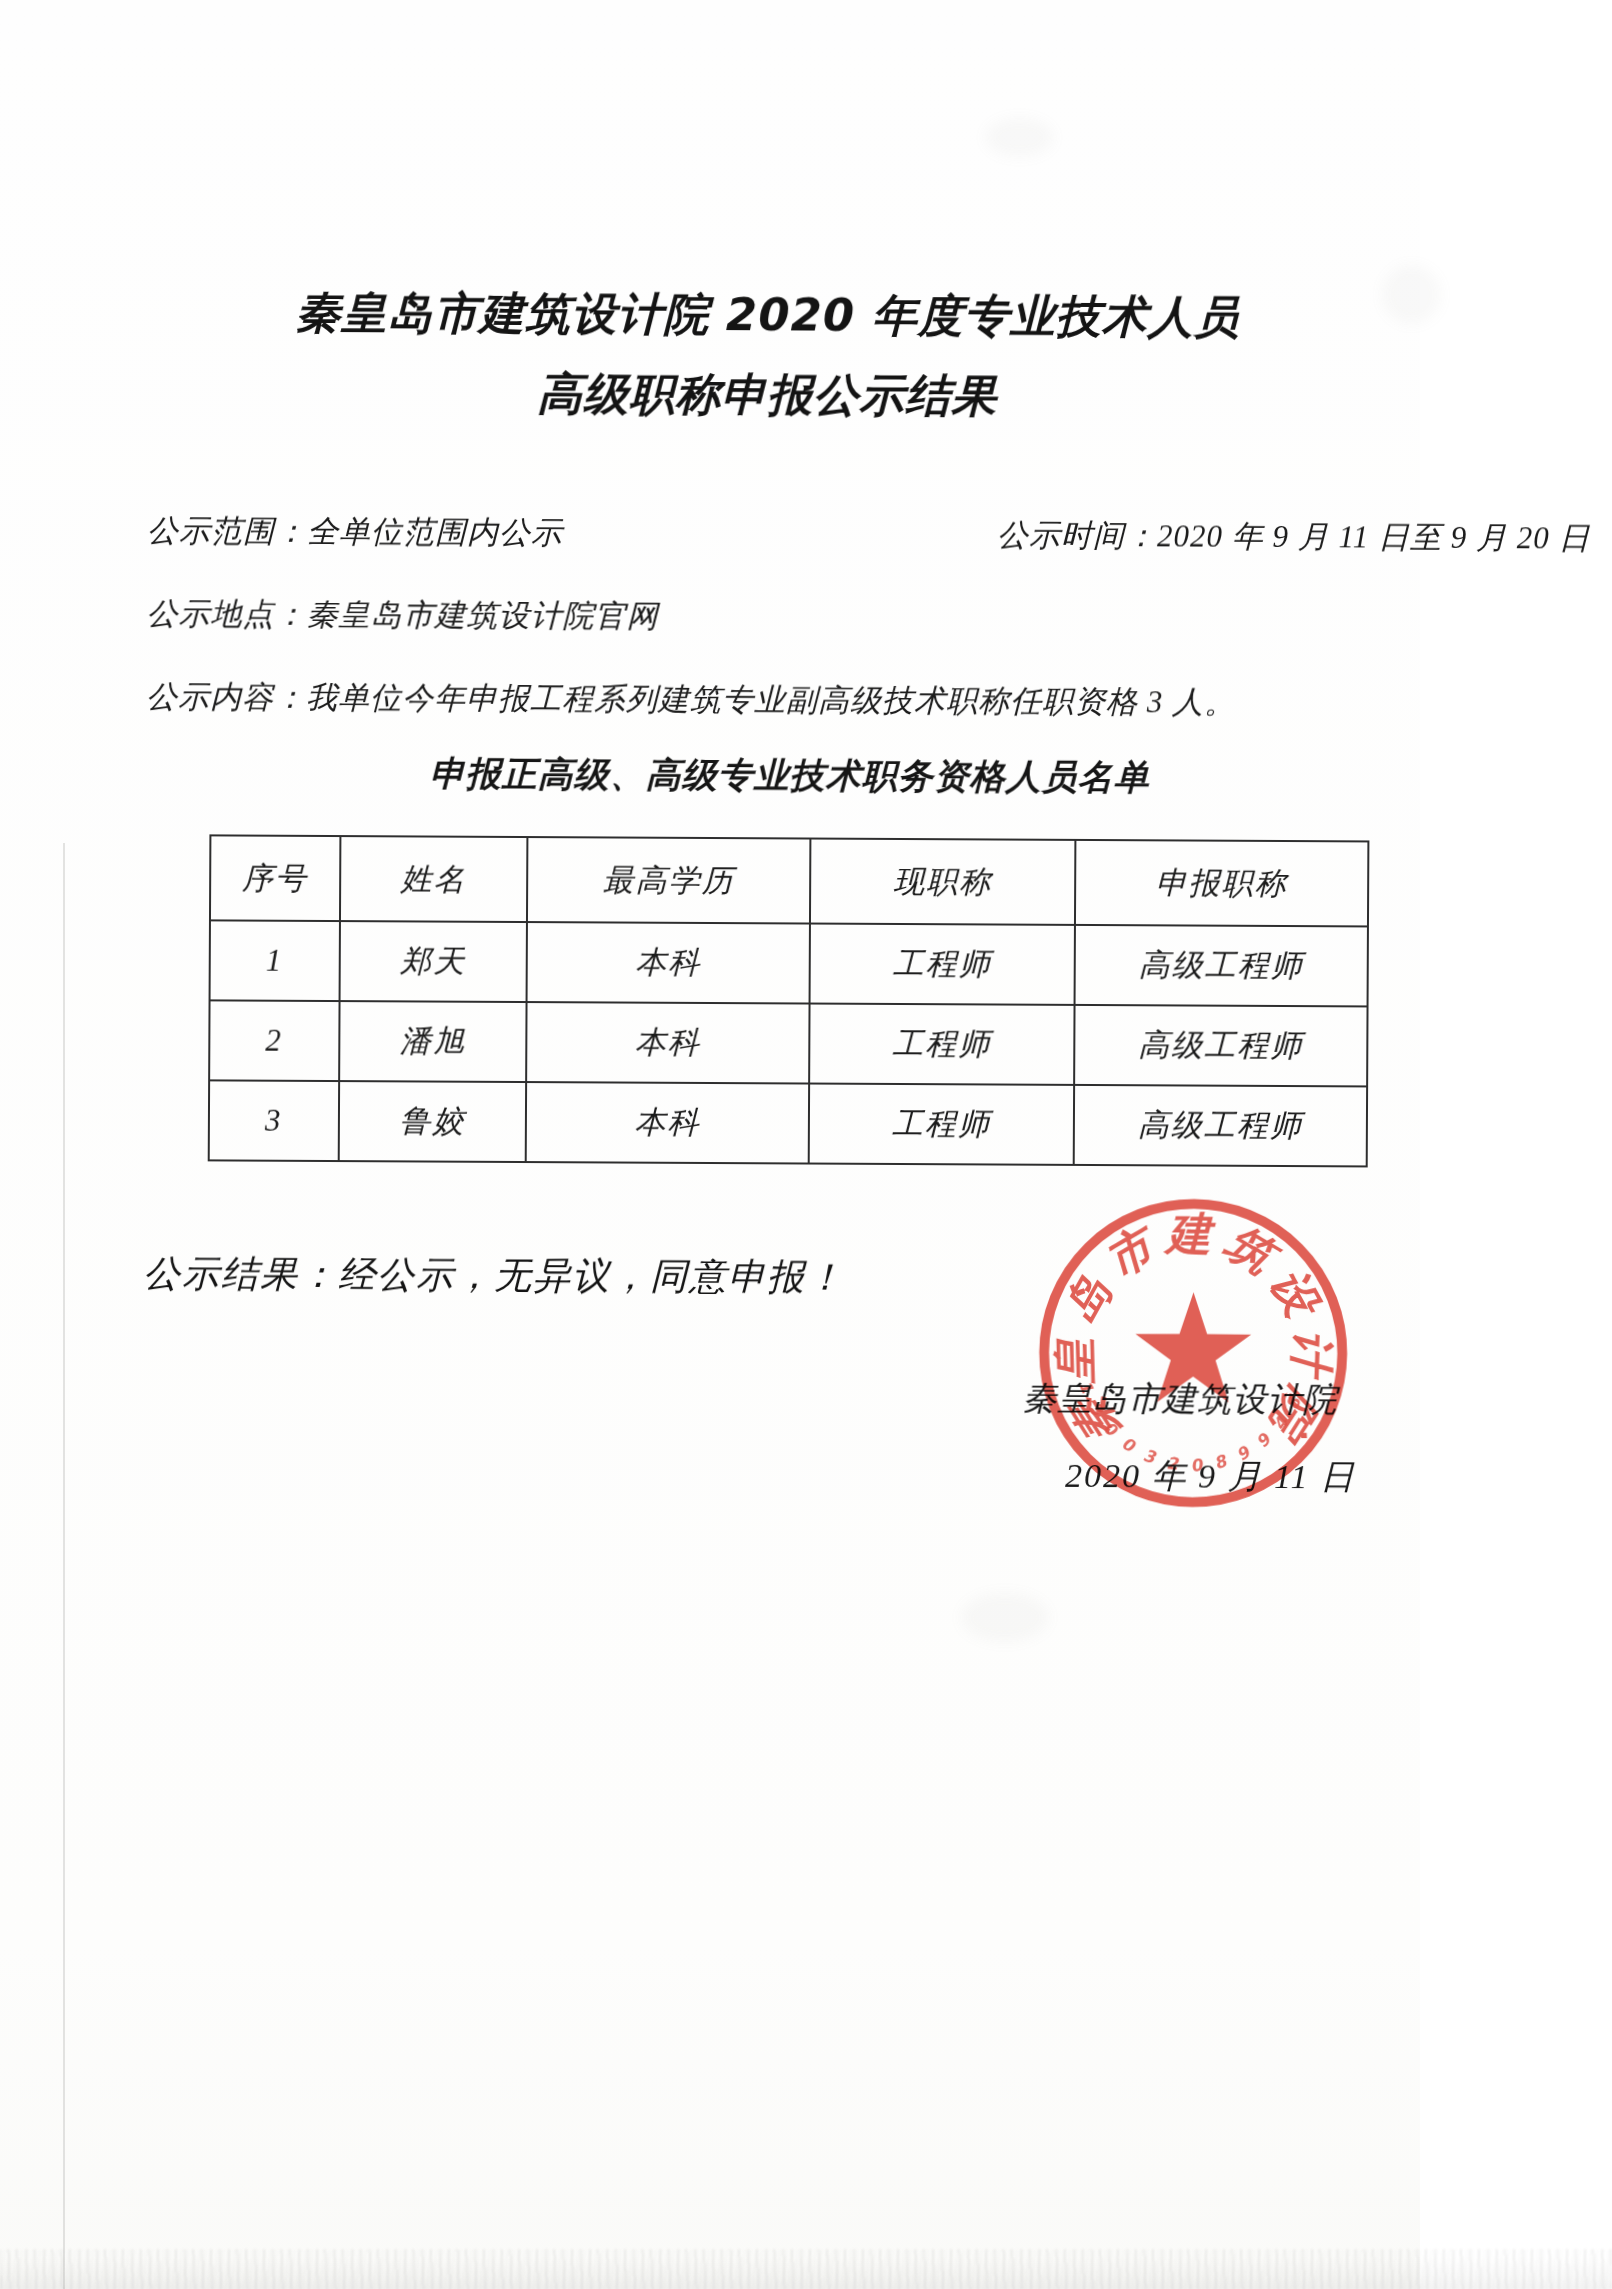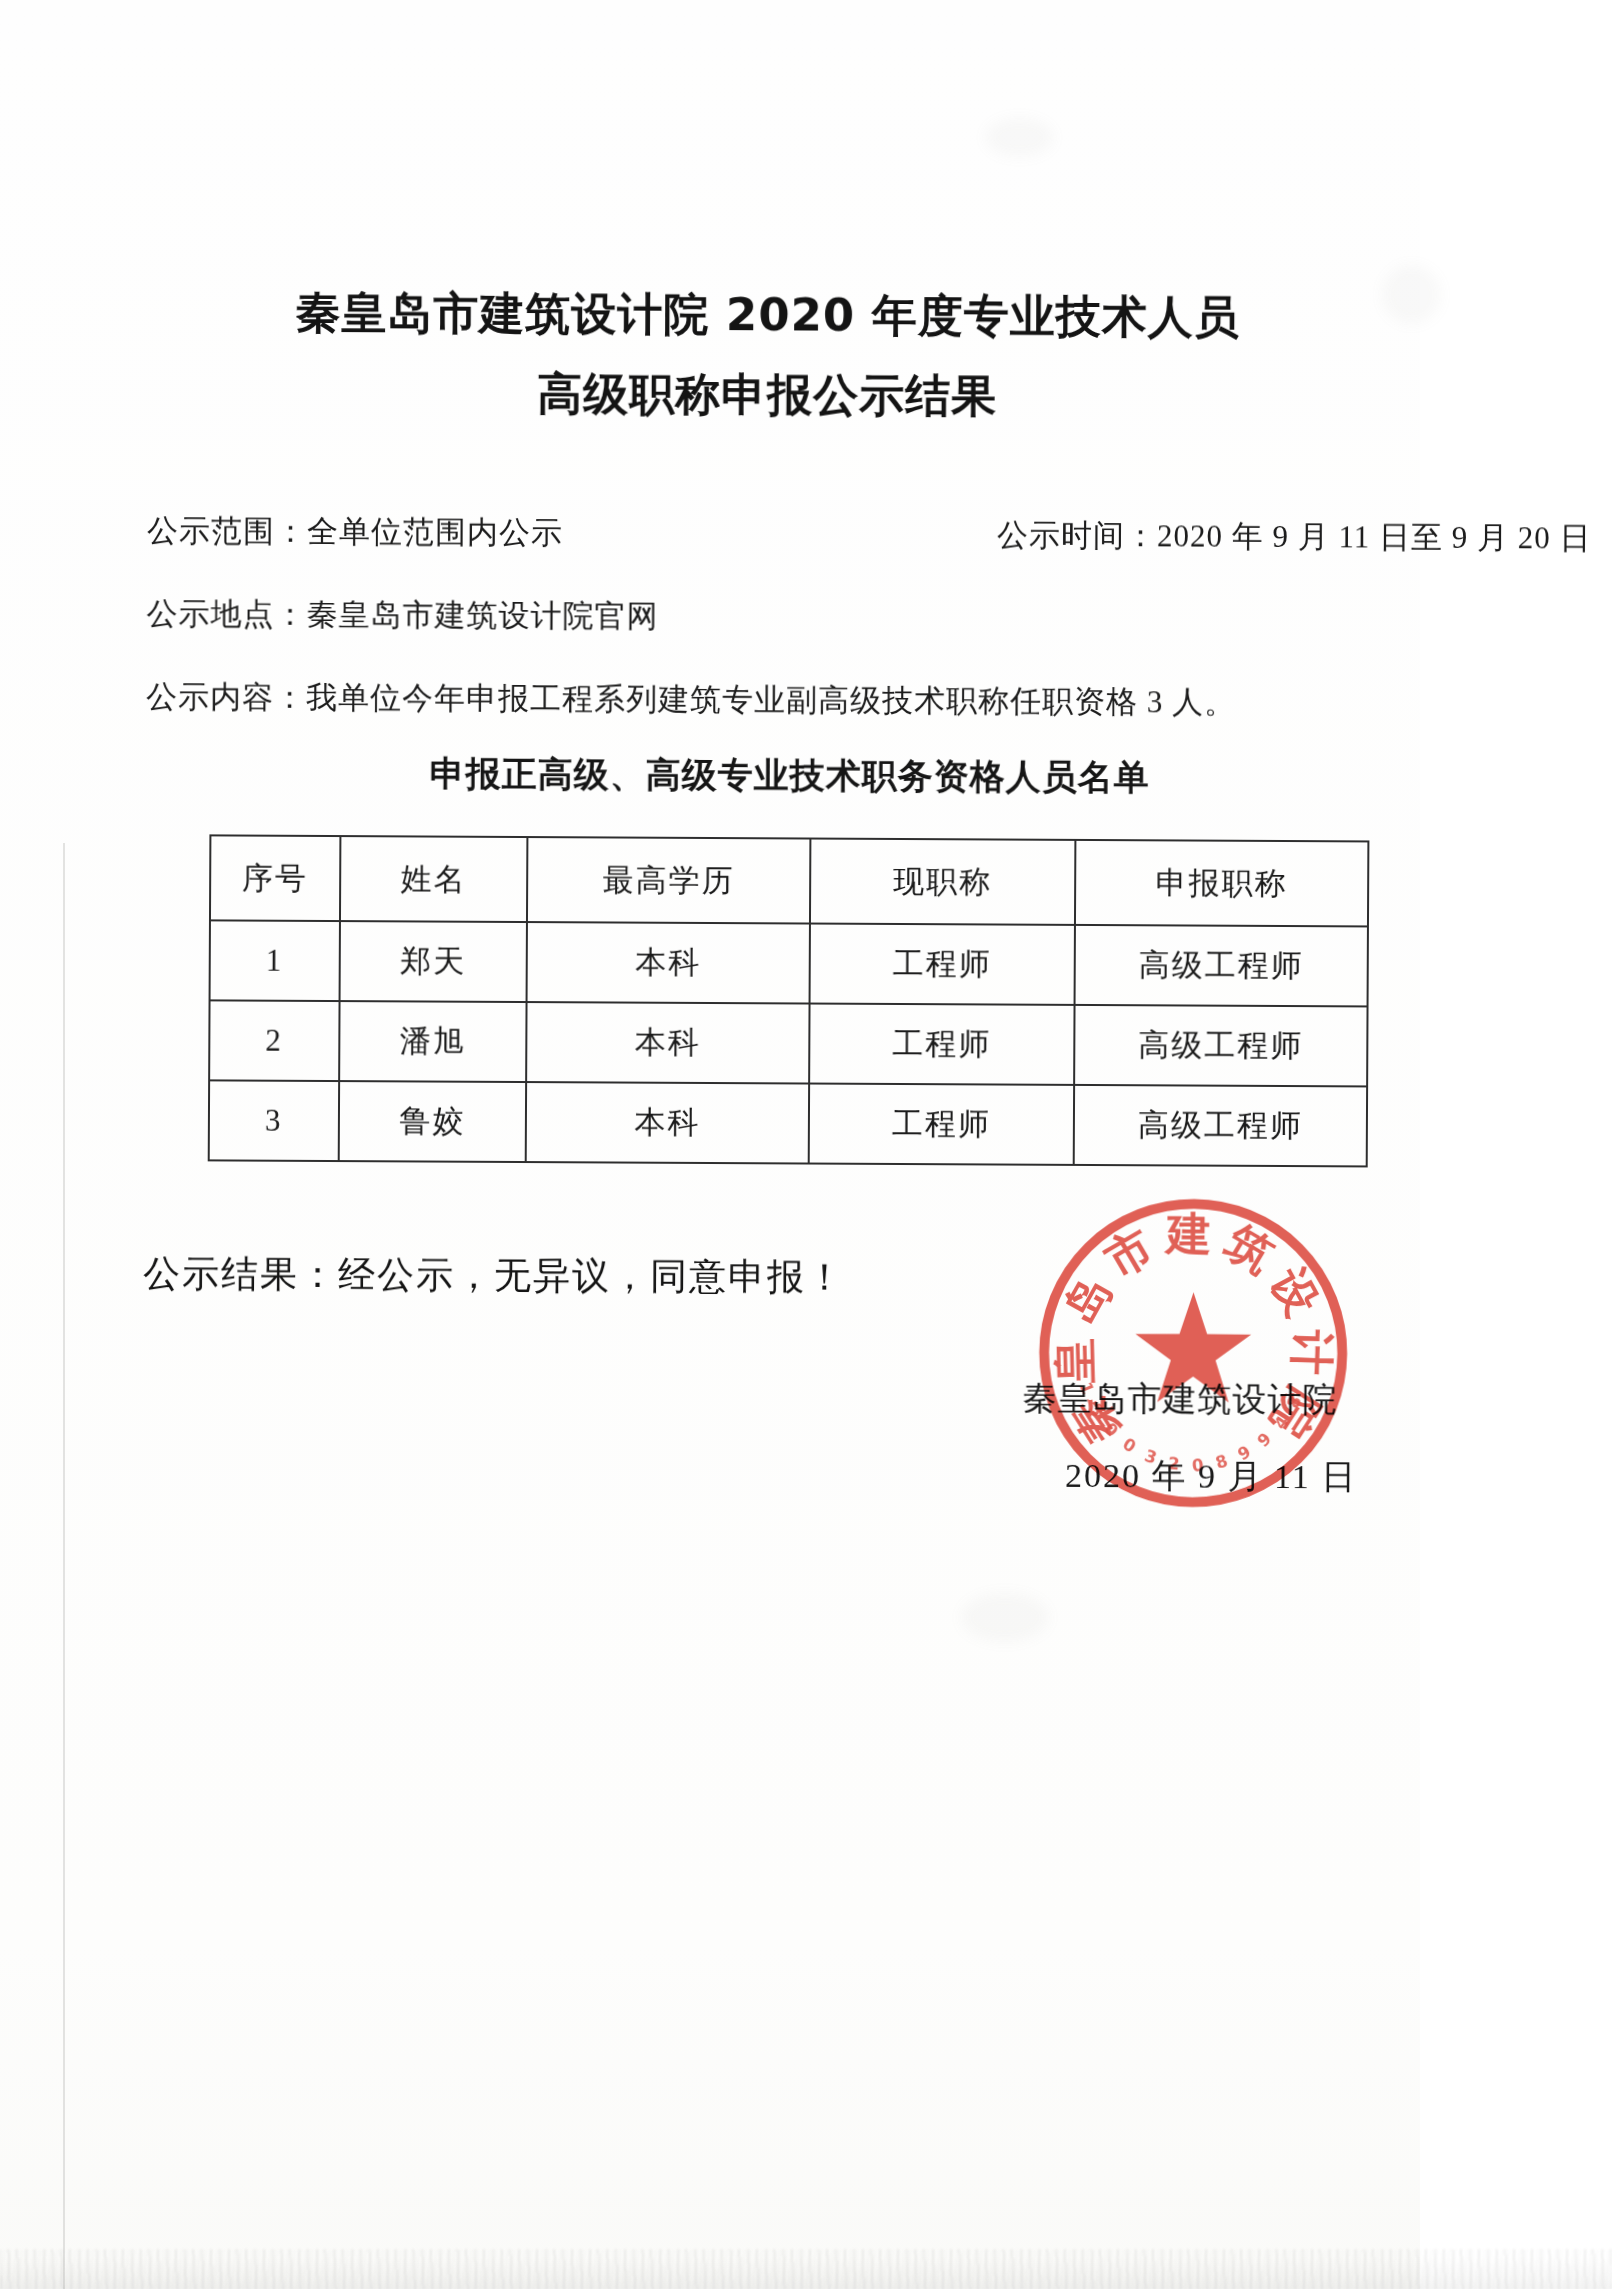--- a/index.html
+++ b/index.html
@@ -6,20 +6,21 @@
   body{
     width:1612px;height:2290px;
     background:#ffffff;
     font-family:"Liberation Serif","DejaVu Serif",serif;
     color:#1f1f1f;
     overflow:hidden;
   }
   .page{
     position:relative;width:1420px;height:2290px;
     background:linear-gradient(180deg,#fefefe 0%,#fdfdfc 85%,#fafaf8 100%);
+    font-style:italic;
   }
   .tilt{
     position:absolute;inset:0;
     transform:rotate(0.3deg);
     transform-origin:50% 40%;
   }
   
   .doc-title{
     position:absolute;left:0;top:275px;width:1529px;
     text-align:center;

